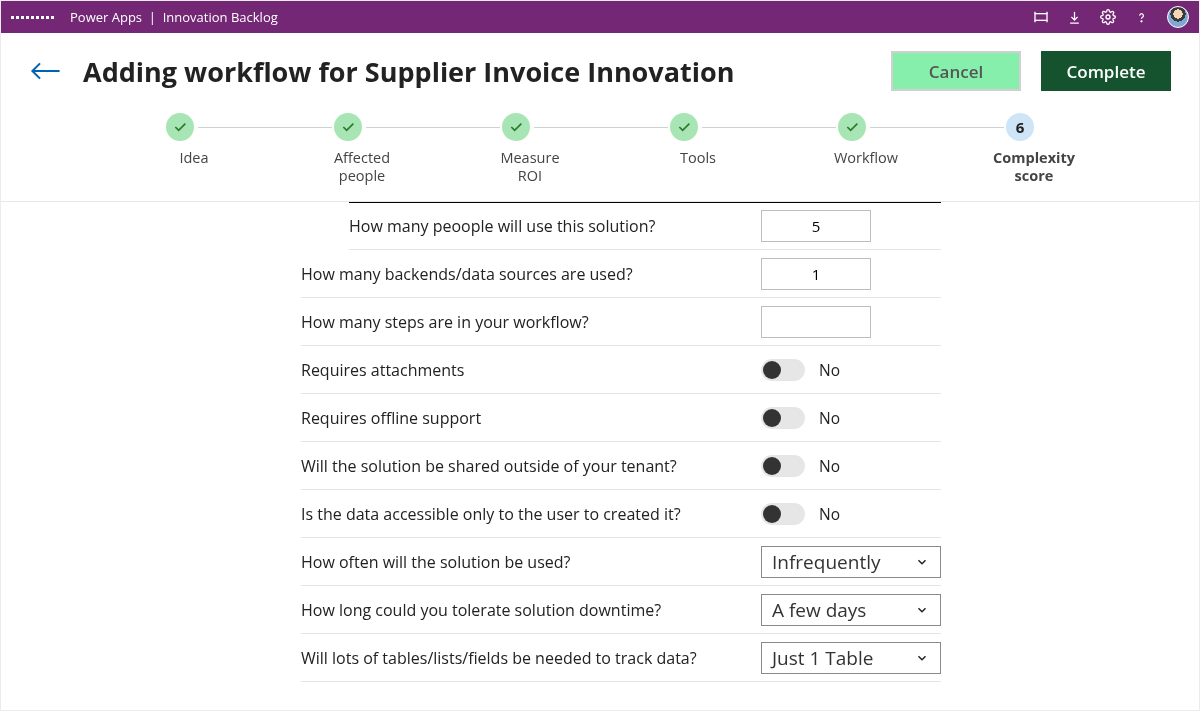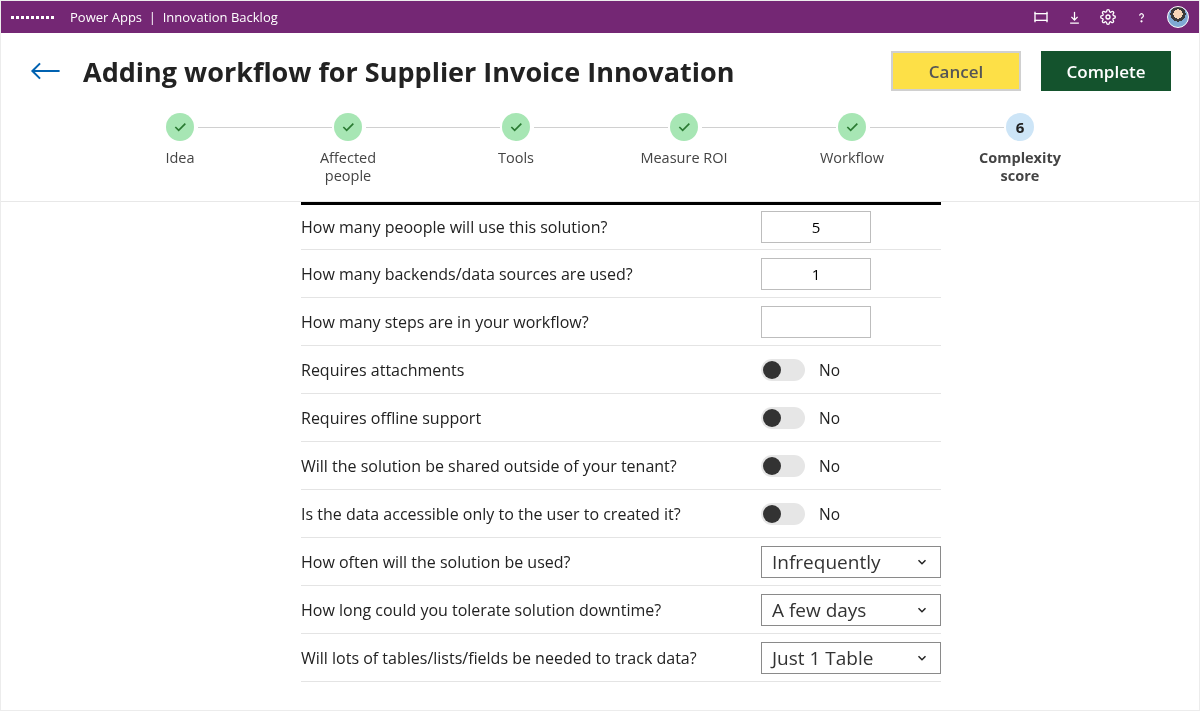--- a/index.html
+++ b/index.html
@@ -62,21 +62,21 @@
     padding: 0 20px;
     font-size: 17px;
     font-weight: 600;
     display: inline-flex;
     align-items: center;
     justify-content: center;
     cursor: pointer;
     border: 2px solid transparent;
   }
   .btn-secondary {
-    background: #fde047;
+    background: #86efac;
     border-color: #d0d0d0;
     color: #555;
   }
   .btn-primary {
     background: #14532d;
     color: #fff;
   }
   
   .stepper-wrap {
     padding: 0 0 6px 0;
@@ -107,20 +107,21 @@
     color: #222;
     font-size: 15px;
   }
   .step-circle svg { stroke: #2a7a32; }
   .step-label {
     margin-top: 8px;
     font-size: 14.5px;
     color: #444;
     text-align: center;
     line-height: 1.25;
+    margin-left: 28px;
   }
   .step.active .step-label { font-weight: 700; }
   .step:not(:last-child)::after {
     content: "";
     position: absolute;
     top: 14px;
     left: calc(50% + 18px);
     width: 134px;
     height: 1px;
     background: #d0d0d0;
@@ -133,21 +134,21 @@
   .form-inner {
     width: 640px;
     margin-left: 300px;
   }
   .row {
     display: flex;
     align-items: center;
     height: 48px;
     border-bottom: 1px solid #e4e4e4;
   }
-  .row:first-child { border-top: 3px solid #000000; }
+  .row:first-child { border-top: 1px solid #000000; margin-left: 48px; }
   .row-label {
     flex: 1;
     font-size: 16px;
     color: #222;
     font-weight: 500;
     padding-right: 12px;
   }
   .row-control {
     width: 180px;
     display: flex;
@@ -276,29 +277,29 @@
           </svg>
       </div>
       <div class="step-label">Affected people</div>
     </div>
     <div class="step">
       <div class="step-circle">
         <svg width="16" height="16" viewBox="0 0 24 24" fill="none" stroke-width="2.5">
             <path d="M5 12l5 5L20 7"></path>
           </svg>
       </div>
-      <div class="step-label">Tools</div>
+      <div class="step-label">Measure ROI</div>
     </div>
     <div class="step">
       <div class="step-circle">
         <svg width="16" height="16" viewBox="0 0 24 24" fill="none" stroke-width="2.5">
             <path d="M5 12l5 5L20 7"></path>
           </svg>
       </div>
-      <div class="step-label">Measure ROI</div>
+      <div class="step-label">Tools</div>
     </div>
     <div class="step">
       <div class="step-circle">
         <svg width="16" height="16" viewBox="0 0 24 24" fill="none" stroke-width="2.5">
             <path d="M5 12l5 5L20 7"></path>
           </svg>
       </div>
       <div class="step-label">Workflow</div>
     </div>
     <div class="step active">

